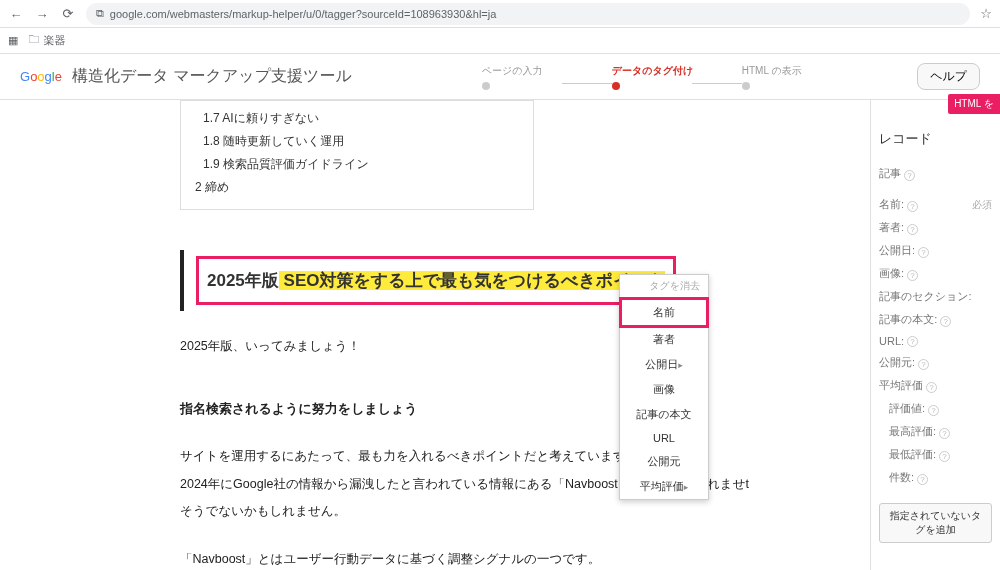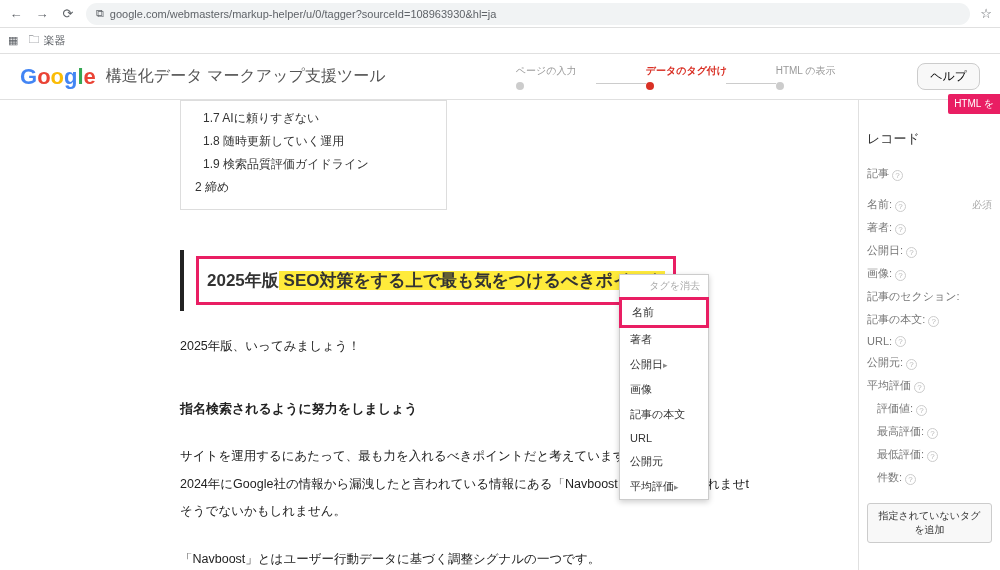--- a/index.html
+++ b/index.html
@@ -4,52 +4,52 @@
 <style>
 * { box-sizing: border-box; margin: 0; padding: 0; }
 body { font-family: Arial, "Hiragino Sans", sans-serif; font-size: 13px; color: #333; background: #fff; width: 1000px; overflow: hidden; }
 .browser-bar { display: flex; align-items: center; height: 28px; border-bottom: 1px solid #e0e0e0; padding: 0 8px; gap: 10px; }
 .nav-arrow { width: 16px; height: 16px; display: flex; align-items: center; justify-content: center; color: #5f6368; }
 .url-bar { flex: 1; display: flex; align-items: center; gap: 6px; background: #f1f3f4; border-radius: 14px; height: 22px; padding: 0 10px; font-size: 11px; color: #5f6368; }
 .star { color: #5f6368; }
 .bookmark-bar { display: flex; align-items: center; height: 26px; border-bottom: 1px solid #e0e0e0; padding: 0 8px; gap: 10px; font-size: 11px; color: #5f6368; }
 .bm-item { display: flex; align-items: center; gap: 4px; }
 .top-header { display: flex; align-items: center; height: 46px; border-bottom: 1px solid #e0e0e0; padding: 0 20px; background: #fff; }
-.logo { font-size: 22px; font-weight: 700; }
+.logo { font-size: 13px; font-weight: 400; }
 .logo .g1 { color: #4285F4; }
 .logo .g2 { color: #EA4335; }
 .logo .g3 { color: #FBBC05; }
 .logo .g4 { color: #4285F4; }
 .logo .g5 { color: #34A853; }
 .logo .g6 { color: #EA4335; }
 .tool-title { margin-left: 10px; font-size: 16px; color: #555; }
 .stepper { display: flex; align-items: center; gap: 0; margin-left: 130px; font-size: 10px; color: #999; }
 .step { display: flex; flex-direction: column; align-items: flex-start; width: 80px; position: relative; }
 .step-label { margin-bottom: 4px; white-space: nowrap; }
 .step .dot { width: 8px; height: 8px; border-radius: 50%; background: #ccc; }
 .step.active .step-label { color: #d93025; font-weight: bold; }
 .step.active .dot { background: #d93025; }
 .step-line { width: 50px; height: 1px; background: #ccc; margin-top: 14px; }
 .help-btn { margin-left: auto; border: 1px solid #ccc; border-radius: 8px; padding: 4px 12px; font-size: 12px; background: #f8f8f8; }
 .main-wrap { display: flex; height: 470px; position: relative; }
 .content-area { flex: 1; padding: 0 0 0 180px; overflow: hidden; }
-.toc-box { border: 1px solid #ddd; width: 267px; padding: 6px 0 10px; margin-bottom: 40px; }
+.toc-box { border: 1px solid #ddd; width: 354px; padding: 6px 0 10px; margin-bottom: 40px; }
 .toc-item { padding: 3px 0 3px 22px; font-size: 12px; color: #333; }
 .heading-block { border-left: 4px solid #222; padding: 6px 0 6px 12px; margin-bottom: 22px; }
 .highlight-box { border: 3px solid #e91e63; display: inline-block; padding: 10px 8px; }
 .heading-text { font-size: 17px; font-weight: bold; }
 .hl { background: #ffeb3b; }
 .body-text { font-size: 12.5px; line-height: 2.2; color: #222; }
 .sub-heading { font-size: 13px; font-weight: bold; margin: 34px 0 20px; }
 .context-menu { position: absolute; left: 619px; top: 174px; background: #fff; border: 1px solid #ccc; box-shadow: 0 2px 6px rgba(0,0,0,0.2); width: 90px; font-size: 11px; }
 .menu-hdr { padding: 4px 8px; color: #aaa; font-size: 10px; text-align: right; border-bottom: 1px solid #eee; }
-.menu-item { padding: 5px 10px; cursor: pointer; display: flex; justify-content: flex-start; align-items: center; }
+.menu-item { padding: 5px 10px; cursor: pointer; display: flex; justify-content: center; align-items: center; }
 .menu-item.boxed { border: 3px solid #e91e63; margin: -1px; }
 .menu-arrow { font-size: 9px; color: #888; }
-.side-panel { width: 142px; border-left: 1px solid #e0e0e0; padding: 10px 8px; font-size: 11px; position: relative; }
+.side-panel { width: 130px; border-left: 1px solid #e0e0e0; padding: 10px 8px; font-size: 11px; position: relative; }
 .html-tag-btn { position: absolute; top: -6px; right: 0; background: #e91e63; color: #fff; font-size: 10px; padding: 3px 6px; border-radius: 2px 0 0 2px; }
 .panel-title { font-size: 13px; color: #333; margin-bottom: 14px; margin-top: 20px; }
 .panel-row { display: flex; align-items: flex-end; padding: 4px 0; color: #777; }
 .panel-row .lbl { }
 .q-icon { width: 11px; height: 11px; border: 1px solid #ccc; border-radius: 50%; font-size: 8px; color: #bbb; display: inline-flex; align-items: center; justify-content: center; margin-left: 3px; }
 .req { margin-left: auto; font-size: 10px; color: #aaa; }
 .indent { padding-left: 10px; }
 .add-tag-btn { margin-top: 14px; border: 1px solid #ccc; border-radius: 3px; padding: 5px 6px; font-size: 10px; text-align: center; background: #f8f8f8; }
 </style>
 </head>

